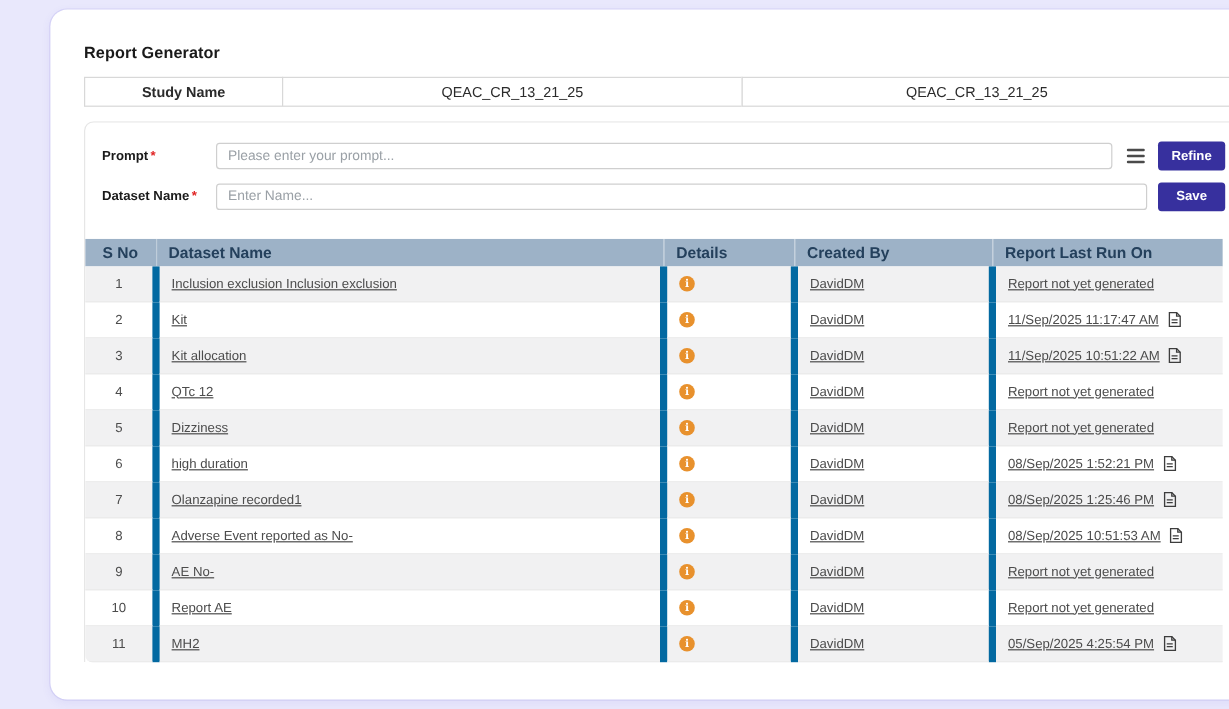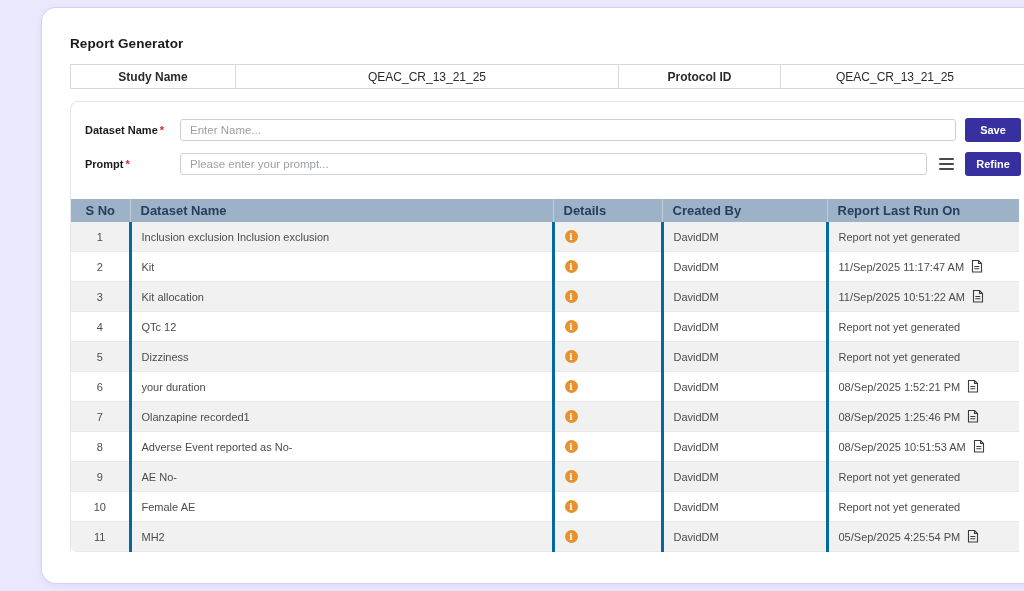--- a/index.html
+++ b/index.html
@@ -85,21 +85,21 @@
   th{
     background:var(--th-bg);color:var(--th-text);font-size:13px;font-weight:700;
     text-align:left;height:23px;padding:0 10px;
   }
   th:first-child{text-align:center;padding:0 4px;}
   th + th{border-left:1px solid rgba(255,255,255,0.35);}
   td{
     height:29px;font-size:11px;color:#4c4c4c;padding:0 10px;
     border-bottom:1px solid #e9e9e9;
   }
-  td + td{border-left:3px solid #0369a1;}
+  td + td{border-left:6px solid #0369a1;text-decoration:underline;}
   td:first-child{text-align:center;padding:0 4px;}
   tbody tr:nth-child(odd) td{background:#f1f1f2;}
   tbody tr:nth-child(even) td{background:#ffffff;}
   .info-icon{
     display:inline-flex;width:13px;height:13px;border-radius:50%;
     background:var(--info);color:#fff;font-size:9px;font-weight:700;
     align-items:center;justify-content:center;cursor:pointer;
     font-family:"DejaVu Serif","Liberation Serif",serif;vertical-align:middle;
   }
   .lastrun-cell{display:flex;align-items:center;gap:7px;height:29px;}
@@ -108,47 +108,46 @@
 </head>
 <body style="background: rgb(233, 232, 252);">
 
 <div class="card">
 
   <div class="page-title">Report Generator</div>
 
   <div class="info-bar">
     <div class="cell cell-label cell-study-label">Study Name</div>
     <div class="cell cell-study-value">QEAC_CR_13_21_25</div>
-    <div class="cell cell-label cell-protocol-label">Protocol ID</div>
     <div class="cell cell-protocol-value">QEAC_CR_13_21_25</div>
   </div>
 
   <div class="panel">
 
 
     <div class="form-area">
-      <div class="form-row">
-        <span class="form-label">
-          <span>Dataset Name</span><span class="req">*</span>
-        </span>
-        <input class="form-input" type="text" placeholder="Enter Name..." style="">
-        <button class="btn">Save</button>
-      </div>
-
       <div class="form-row">
         <span class="form-label">
           <span>Prompt</span><span class="req">*</span>
         </span>
         <input class="form-input" type="text" placeholder="Please enter your prompt..." style="">
         <button class="menu-btn" aria-label="menu">
           <span></span>
             <span></span>
             <span></span>
         </button>
         <button class="btn">Refine</button>
+      </div>
+
+      <div class="form-row">
+        <span class="form-label">
+          <span>Dataset Name</span><span class="req">*</span>
+        </span>
+        <input class="form-input" type="text" placeholder="Enter Name..." style="">
+        <button class="btn">Save</button>
       </div>
     </div>
 
     <div class="table-wrap">
       <table>
         <colgroup>
           <col class="c-sno">
             <col>
             <col class="c-details">
             <col class="c-created">
@@ -241,21 +240,21 @@
     <td>DavidDM</td>
     <td>
       <span class="lastrun-cell">
         <span>Report not yet generated</span>
 
       </span>
     </td>
   </tr>
             <tr>
     <td>6</td>
-    <td>your duration</td>
+    <td>high duration</td>
     <td>
       <span class="info-icon">i</span>
     </td>
     <td>DavidDM</td>
     <td>
       <span class="lastrun-cell">
         <span>08/Sep/2025 1:52:21 PM</span>
         <span class="file-icon">
           <svg width="12" height="13" viewBox="0 0 12 13">
             <path d="M1.5 0.5 h6 l3 3 v8.5 h-9 z" fill="none" stroke="#3d3d3d" stroke-width="1.1"></path>
@@ -315,21 +314,21 @@
     <td>DavidDM</td>
     <td>
       <span class="lastrun-cell">
         <span>Report not yet generated</span>
 
       </span>
     </td>
   </tr>
             <tr>
     <td>10</td>
-    <td>Female AE</td>
+    <td>Report AE</td>
     <td>
       <span class="info-icon">i</span>
     </td>
     <td>DavidDM</td>
     <td>
       <span class="lastrun-cell">
         <span>Report not yet generated</span>
 
       </span>
     </td>

